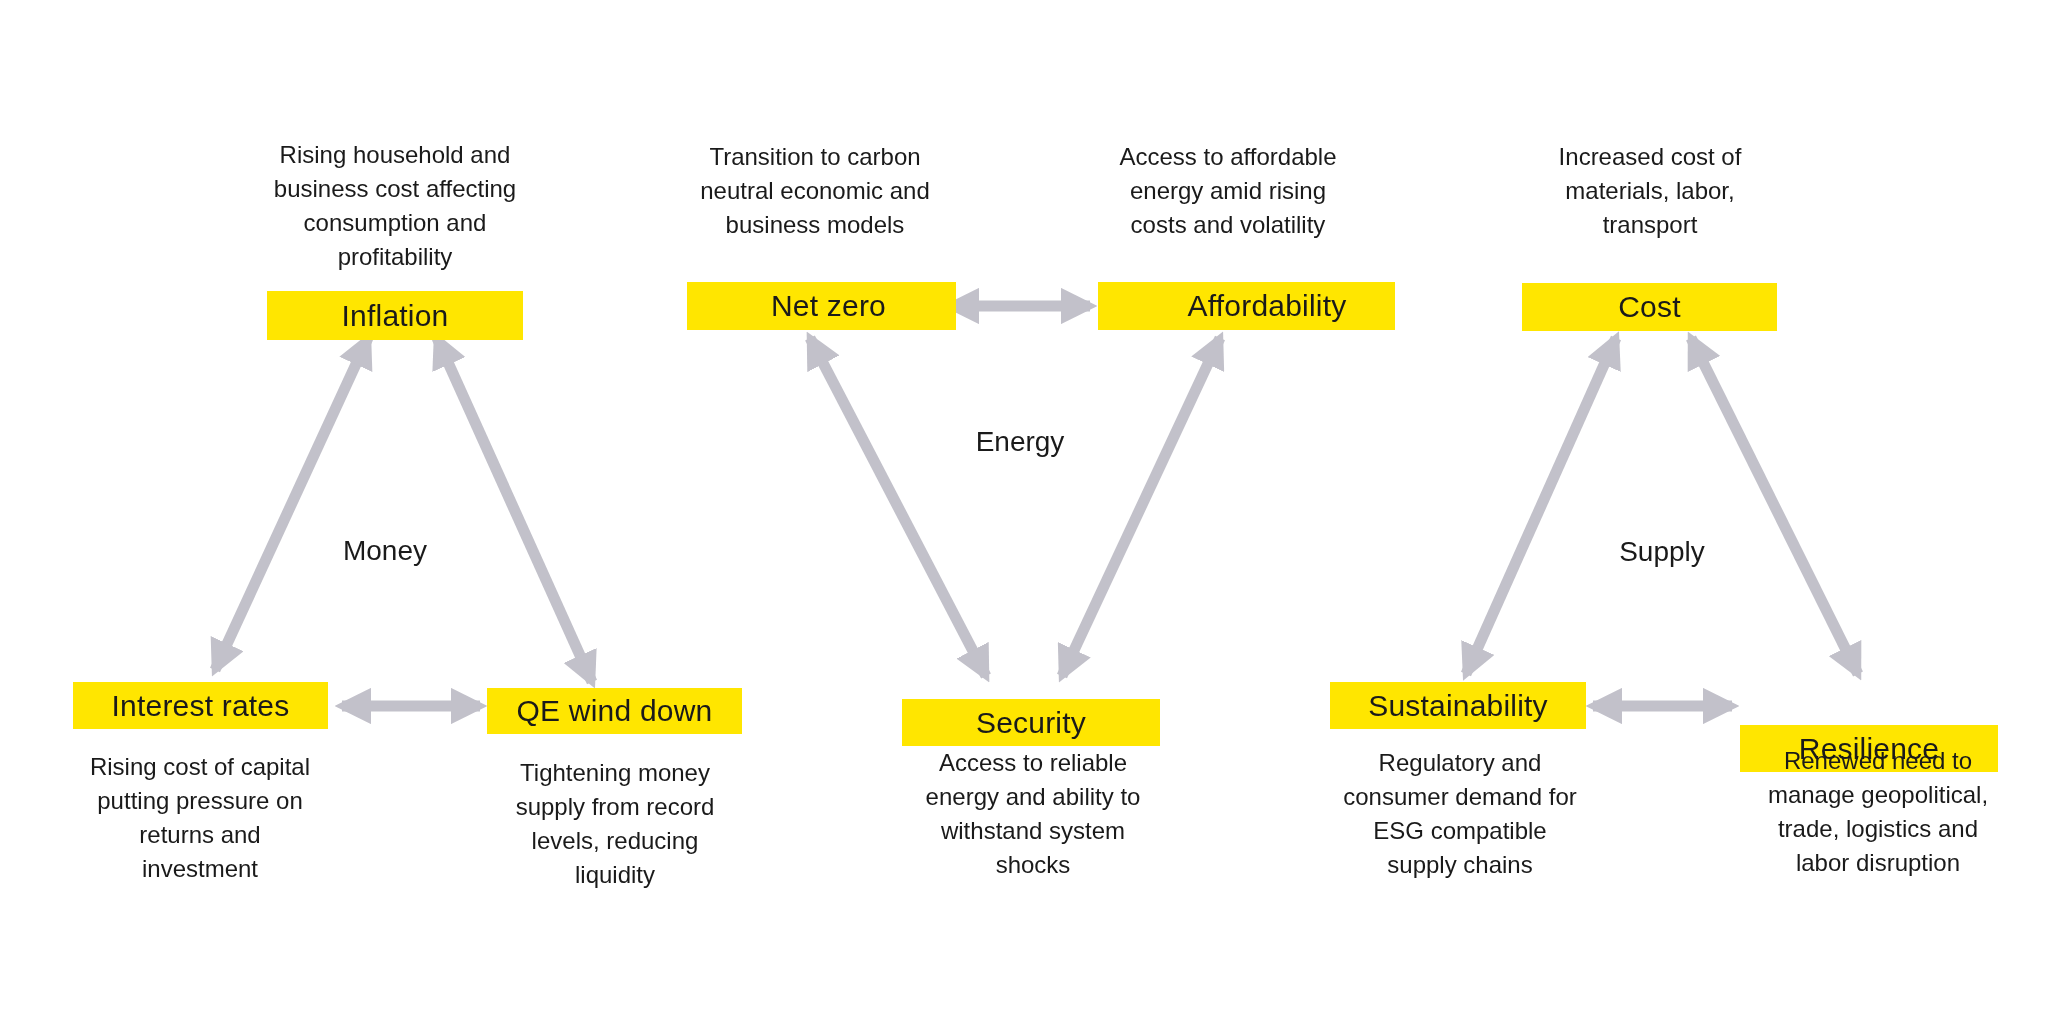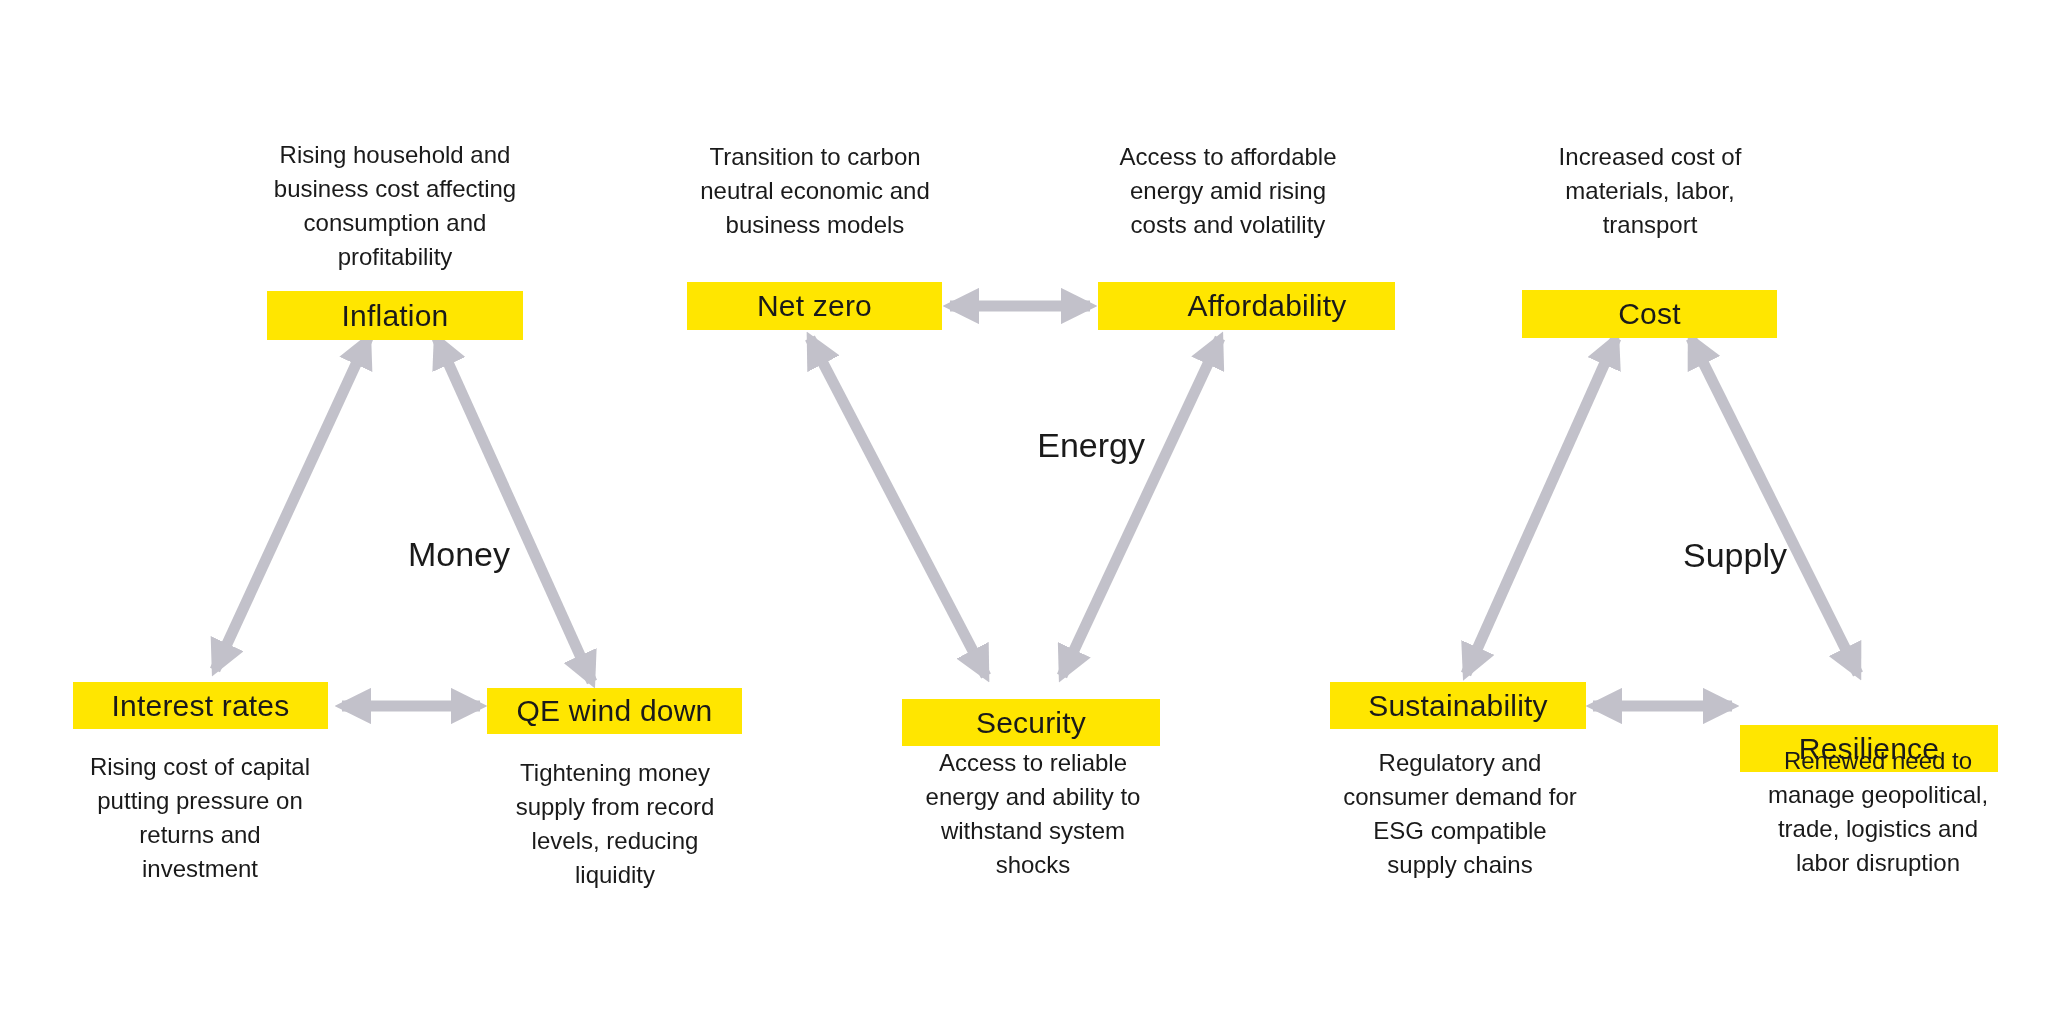--- a/index.html
+++ b/index.html
@@ -31,42 +31,42 @@
   .desc{
     position:absolute;
     font-size:24px;
     line-height:34px;
     text-align:center;
     white-space:pre-line;
   }
   .tri-name{
     position:absolute;
     width:250px;
-    font-size:34px;
-    text-align:right;
+    font-size:28px;
+    text-align:center;
     white-space:nowrap;
   }
   
   .box-inflation      {left:267px; top:283px; width:256px; height:49px;margin-top:8px;}
   .desc-inflation     {left:235px; top:138px; width:320px;}
   .box-interest-rates {left:73px;  top:682px; width:255px; height:47px;}
   .desc-interest-rates{left:35px;  top:750px; width:330px;}
   .box-qe-wind-down   {left:487px; top:688px; width:255px; height:46px;}
   .desc-qe-wind-down  {left:455px; top:756px; width:320px;}
   .name-money         {left:260px; top:535px;}
   
-  .box-net-zero       {left:687px; top:282px; width:255px; height:48px;}
+  .box-net-zero       {left:687px; top:282px; width:255px; height:48px;padding-left:14px;}
   .desc-net-zero      {left:645px; top:140px; width:340px;}
   .box-affordability  {left:1098px;top:282px; width:256px; height:48px;padding-left:41px;}
   .desc-affordability {left:1068px;top:140px; width:320px;}
   .box-security       {left:902px; top:699px; width:258px; height:47px;}
   .desc-security      {left:858px; top:746px; width:350px;}
   .name-energy        {left:895px; top:426px;}
   
-  .box-cost           {left:1522px;top:290px; width:255px; height:48px;}
+  .box-cost           {left:1522px;top:283px; width:255px; height:48px;}
   .desc-cost          {left:1495px;top:140px; width:310px;}
   .box-sustainability {left:1330px;top:682px; width:256px; height:47px;}
   .desc-sustainability{left:1275px;top:746px; width:370px;}
   .box-resilience     {left:1740px;top:680px; width:258px; height:47px;margin-top:45px;}
   .desc-resilience    {left:1693px;top:744px; width:370px;}
   .name-supply        {left:1537px;top:536px;}
 </style>
 </head>
 <body>
 

